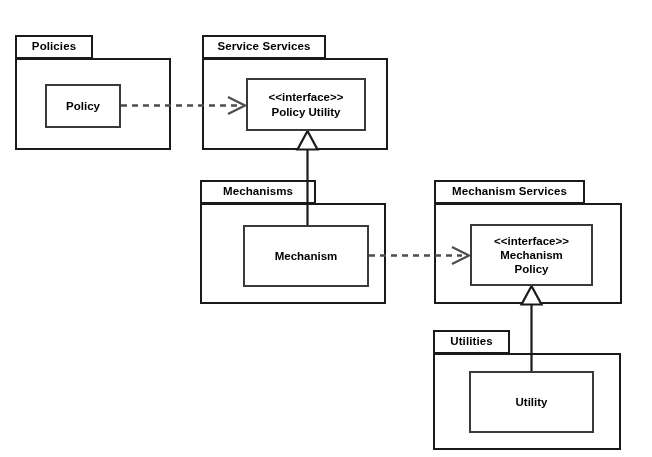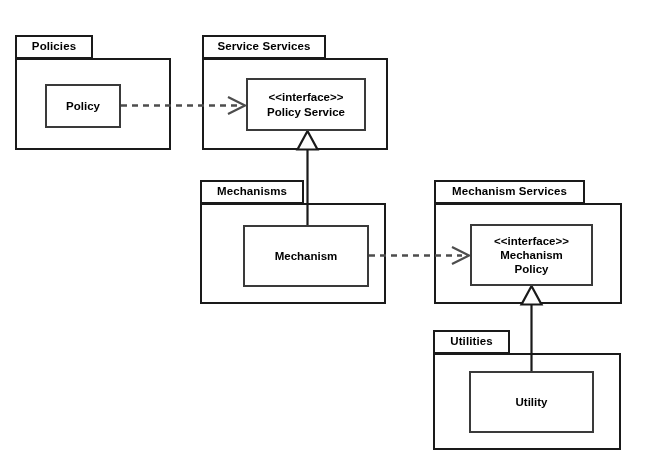--- a/index.html
+++ b/index.html
@@ -118,21 +118,21 @@
 
   <div class="package">
     <div class="package-body" style="left:202px; top:42px; width:186px; height:92px;"></div>
     <div class="package-tab" style="left:202px; top:19px; width:124px; height:24px;">
       <span class="package-tab-label">Service Services</span>
     </div>
   </div>
 
   <div class="package">
     <div class="package-body" style="left:200px; top:187px; width:186px; height:101px;"></div>
-    <div class="package-tab" style="left:200px; top:164px; width:104px; height:24px;">
+    <div class="package-tab" style="left:200px; top:164px; width:116px; height:24px;">
       <span class="package-tab-label">Mechanisms</span>
     </div>
   </div>
 
   <div class="package">
     <div class="package-body" style="left:434px; top:187px; width:188px; height:101px;"></div>
     <div class="package-tab" style="left:434px; top:164px; width:151px; height:24px;">
       <span class="package-tab-label">Mechanism Services</span>
     </div>
   </div>
@@ -166,21 +166,21 @@
       <polygon class="gen-head" points="531.5,270 541.5,288.5 521.5,288.5"></polygon>
     </g>
   </svg>
 
   <div class="uml-box" style="left:45px; top:68px; width:76px; height:44px;">
     <span class="uml-box-line">Policy</span>
   </div>
 
   <div class="uml-box" style="left:246px; top:62px; width:120px; height:53px;">
     <span class="uml-box-line">&lt;&lt;interface&gt;&gt;</span>
-    <span class="uml-box-line">Policy Service</span>
+    <span class="uml-box-line">Policy Utility</span>
   </div>
 
   <div class="uml-box" style="left:243px; top:209px; width:126px; height:62px;">
     <span class="uml-box-line">Mechanism</span>
   </div>
 
   <div class="uml-box" style="left:470px; top:208px; width:123px; height:62px;">
     <span class="uml-box-line">&lt;&lt;interface&gt;&gt;</span>
     <span class="uml-box-line">Mechanism</span>
     <span class="uml-box-line">Policy</span>

